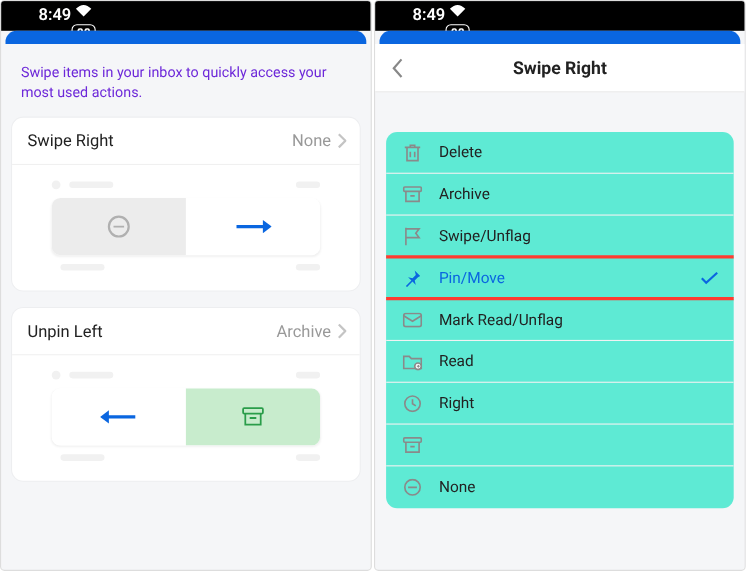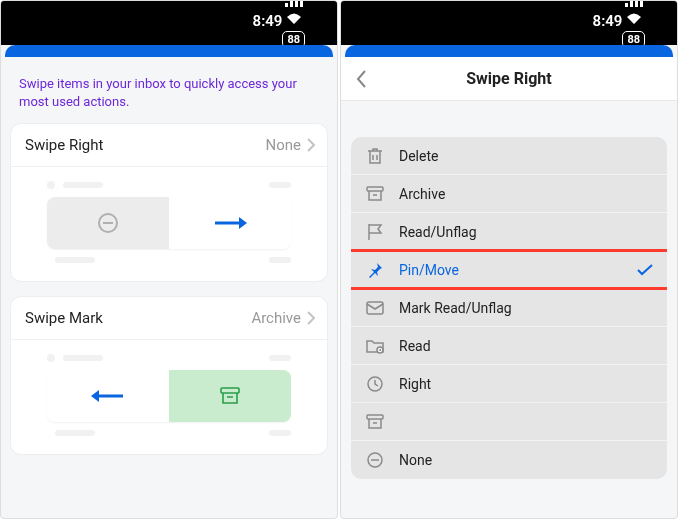--- a/index.html
+++ b/index.html
@@ -16,26 +16,26 @@
     width: 338px;
     height: 519px;
     background: #f5f6f8;
     border: 1px solid #ddd;
     border-radius: 4px;
     overflow: hidden;
     display: flex;
     flex-direction: column;
   }
   .statusbar {
-    height: 44px;
+    height: 27px;
     background: #000;
     color: #fff;
     display: flex;
     align-items: center;
-    justify-content: flex-end;
+    justify-content: flex-start;
     padding: 0 32px 4px 34px;
     font-size: 15px;
     font-weight: 600;
   }
   .status-right { display:flex; align-items:center; gap:6px;flex-direction:column; }
   .signal svg, .wifi svg { display:block; }
   .battery {
     display:flex; align-items:center; gap:2px;
     border:1.5px solid #fff; border-radius:5px;
     padding:1px 4px; font-size:11px; font-weight:700;
@@ -81,21 +81,21 @@
   .preview-cell { flex:1; display:flex; align-items:center; justify-content:center; }
   .gray-cell { background:#ececec; }
   .white-cell { background:#fff; }
   .green-cell { background:#c8eccd; }
   .circle-minus {
     width:20px;height:20px;border-radius:50%;border:2px solid #b0b0b0;
     display:flex;align-items:center;justify-content:center;color:#b0b0b0;
   }
   .preview-bottom { display:flex; gap:8px; align-items:center; margin-top:8px; }
 
-  .list { background:#e5e5e5; border-radius:10px; margin-top:6px; overflow:hidden; }
+  .list { background:#5eead4; border-radius:10px; margin-top:6px; overflow:hidden; }
   .list-item {
     display:flex; align-items:center; gap:14px;
     padding:10px 14px; height:38px;
     border-bottom:1px solid #f2f2f2;
     font-size:14px; color:#222;
     position:relative;
   }
   .list-item:last-child { border-bottom:none; }
   .list-item .icon-slot { width:20px; color:#8a8a8a; display:flex; align-items:center; justify-content:center; }
   .list-item.selected { color:#0a66e0; }
@@ -174,21 +174,21 @@
           <div class="dot"></div>
           <div class="thin" style="width:40px"></div>
           <div style="flex:1"></div>
           <div class="thin" style="width:22px"></div>
         </div>
       </div>
     </div>
 
     <div class="card">
       <div class="card-header">
-        <span class="label">Swipe Mark</span>
+        <span class="label">Unpin Left</span>
         <span class="value-wrap">
           <span class="value">Archive</span>
           <span class="chev">
             <svg width="8" height="14" viewBox="0 0 8 14">
                 <polyline points="1,1 7,7 1,13" fill="none" stroke="currentColor" stroke-width="2"></polyline>
               </svg>
           </span>
         </span>
       </div>
       <div class="preview">
@@ -276,21 +276,21 @@
             </svg>
         </span>
         <span>Archive</span>
       </div>
       <div class="list-item">
         <span class="icon-slot">
           <svg width="16" height="18" viewBox="0 0 16 18" fill="none" stroke="currentColor" stroke-width="1.5">
               <path d="M2 1 v16 M2 2 h12 l-3 4 3 4 H2"></path>
             </svg>
         </span>
-        <span>Read/Unflag</span>
+        <span>Swipe/Unflag</span>
       </div>
       <div class="list-item selected">
         <div class="highlight-box"></div>
         <span class="icon-slot">
           <svg width="16" height="16" viewBox="0 0 16 16" fill="currentColor">
               <path d="M10 1 l5 5 -2 1 -3 3 1 4 -3 -3 -5 5 -1 -1 5 -5 -3 -3 4 1 3 -3 Z"></path>
             </svg>
         </span>
         <span>Pin/Move</span>
         <span class="check">

